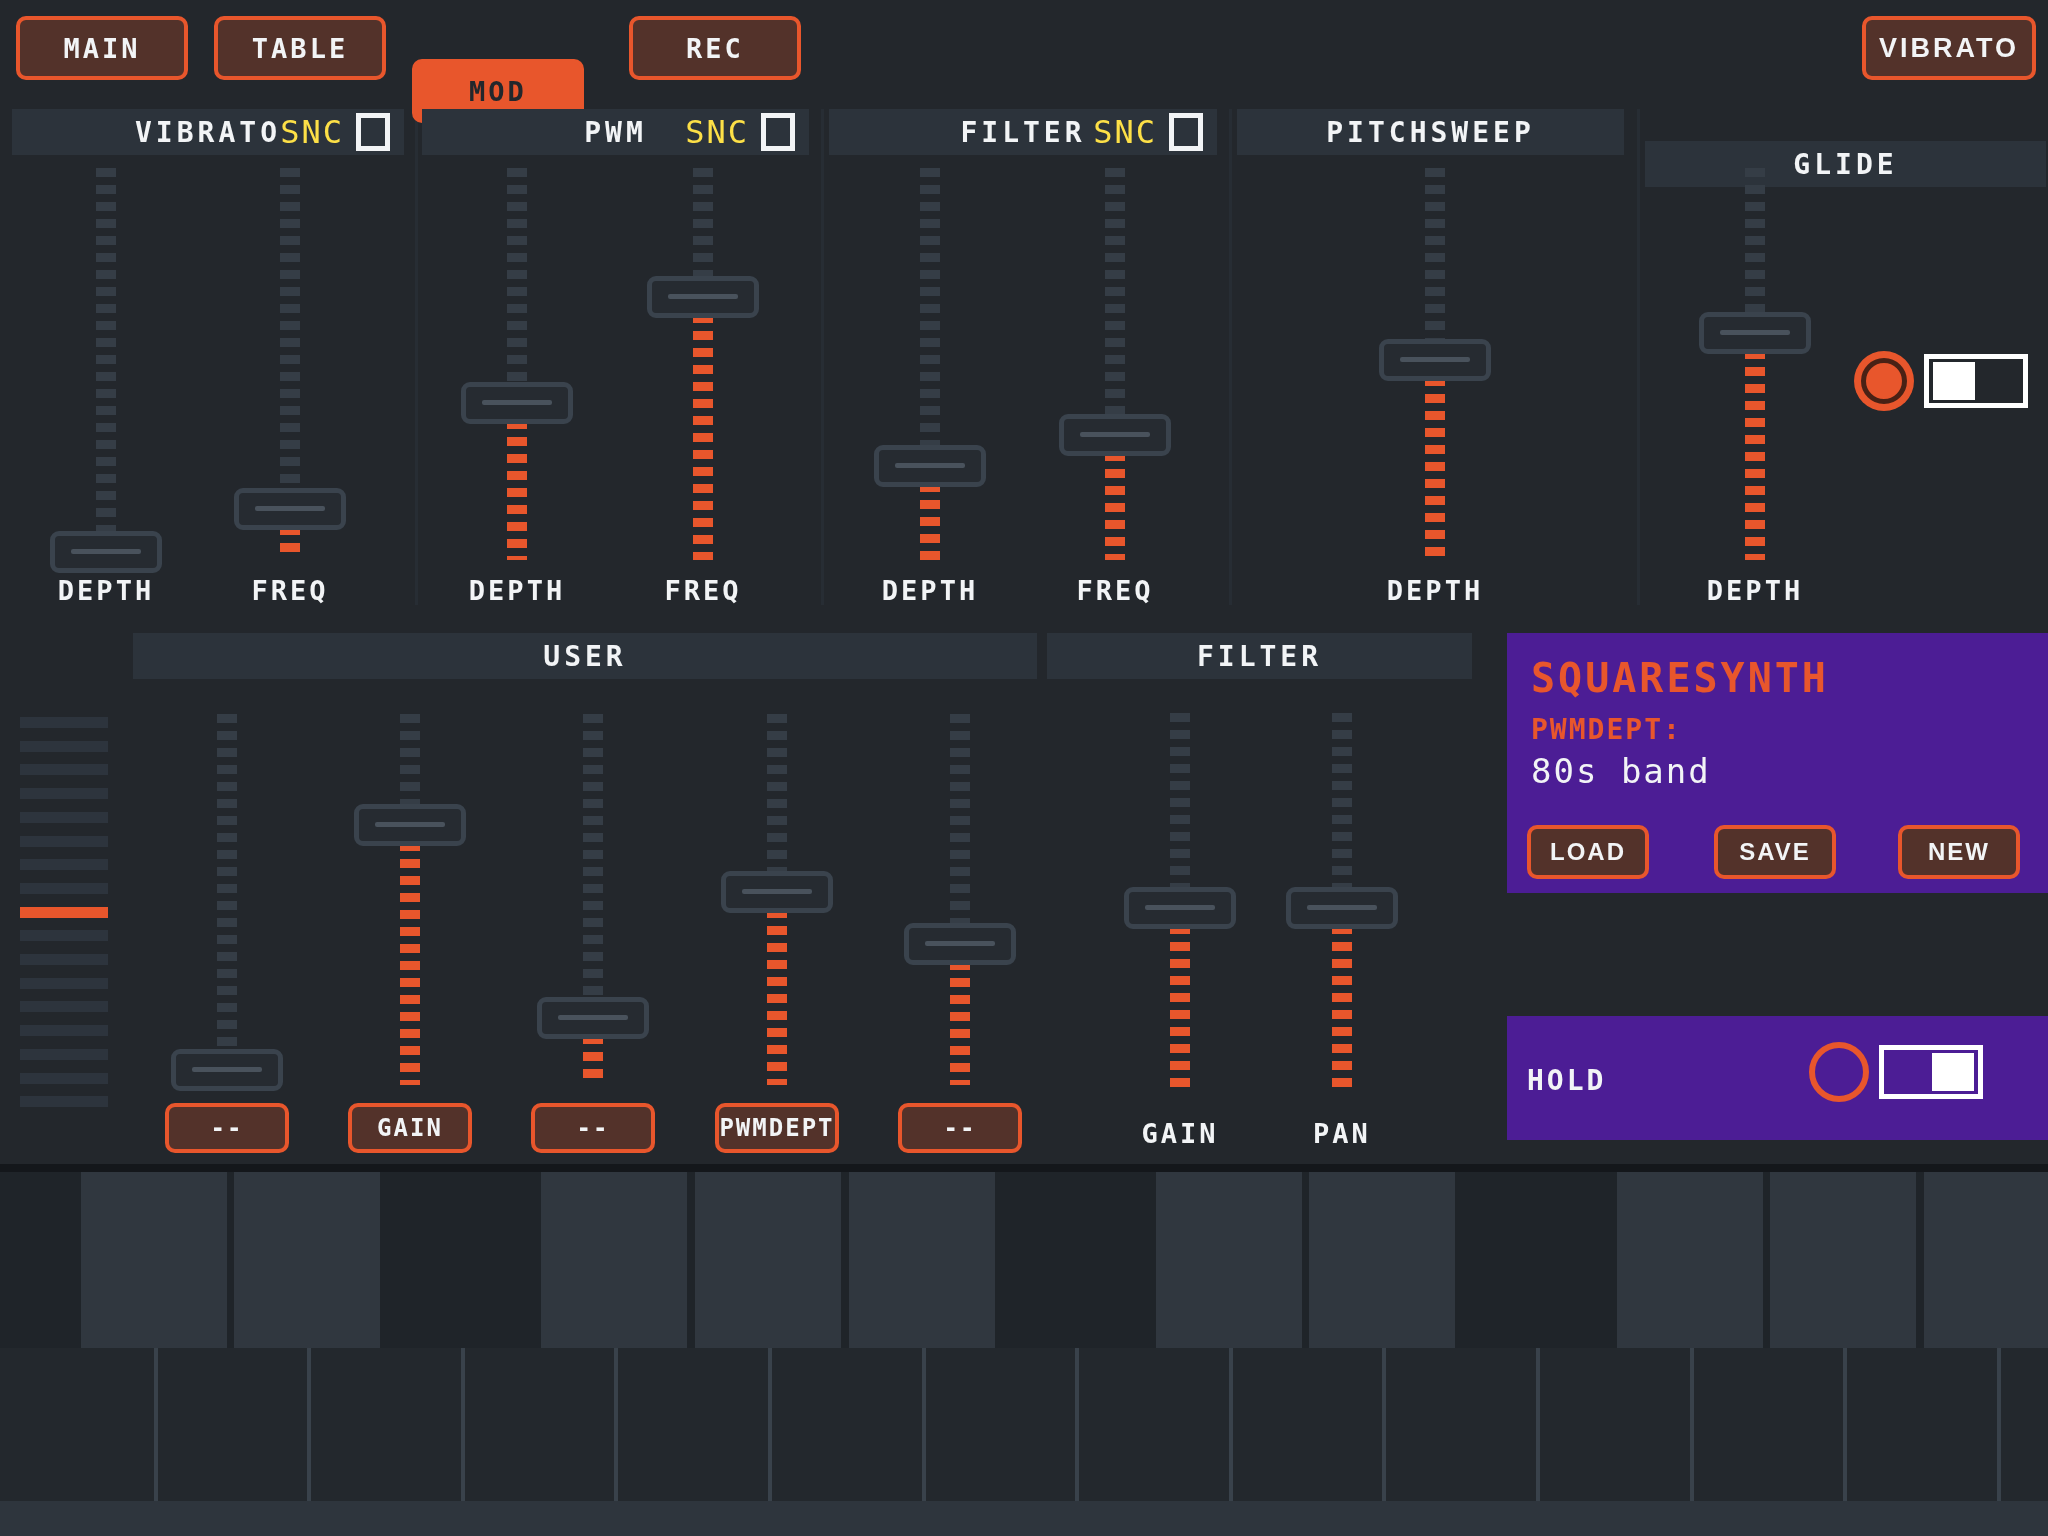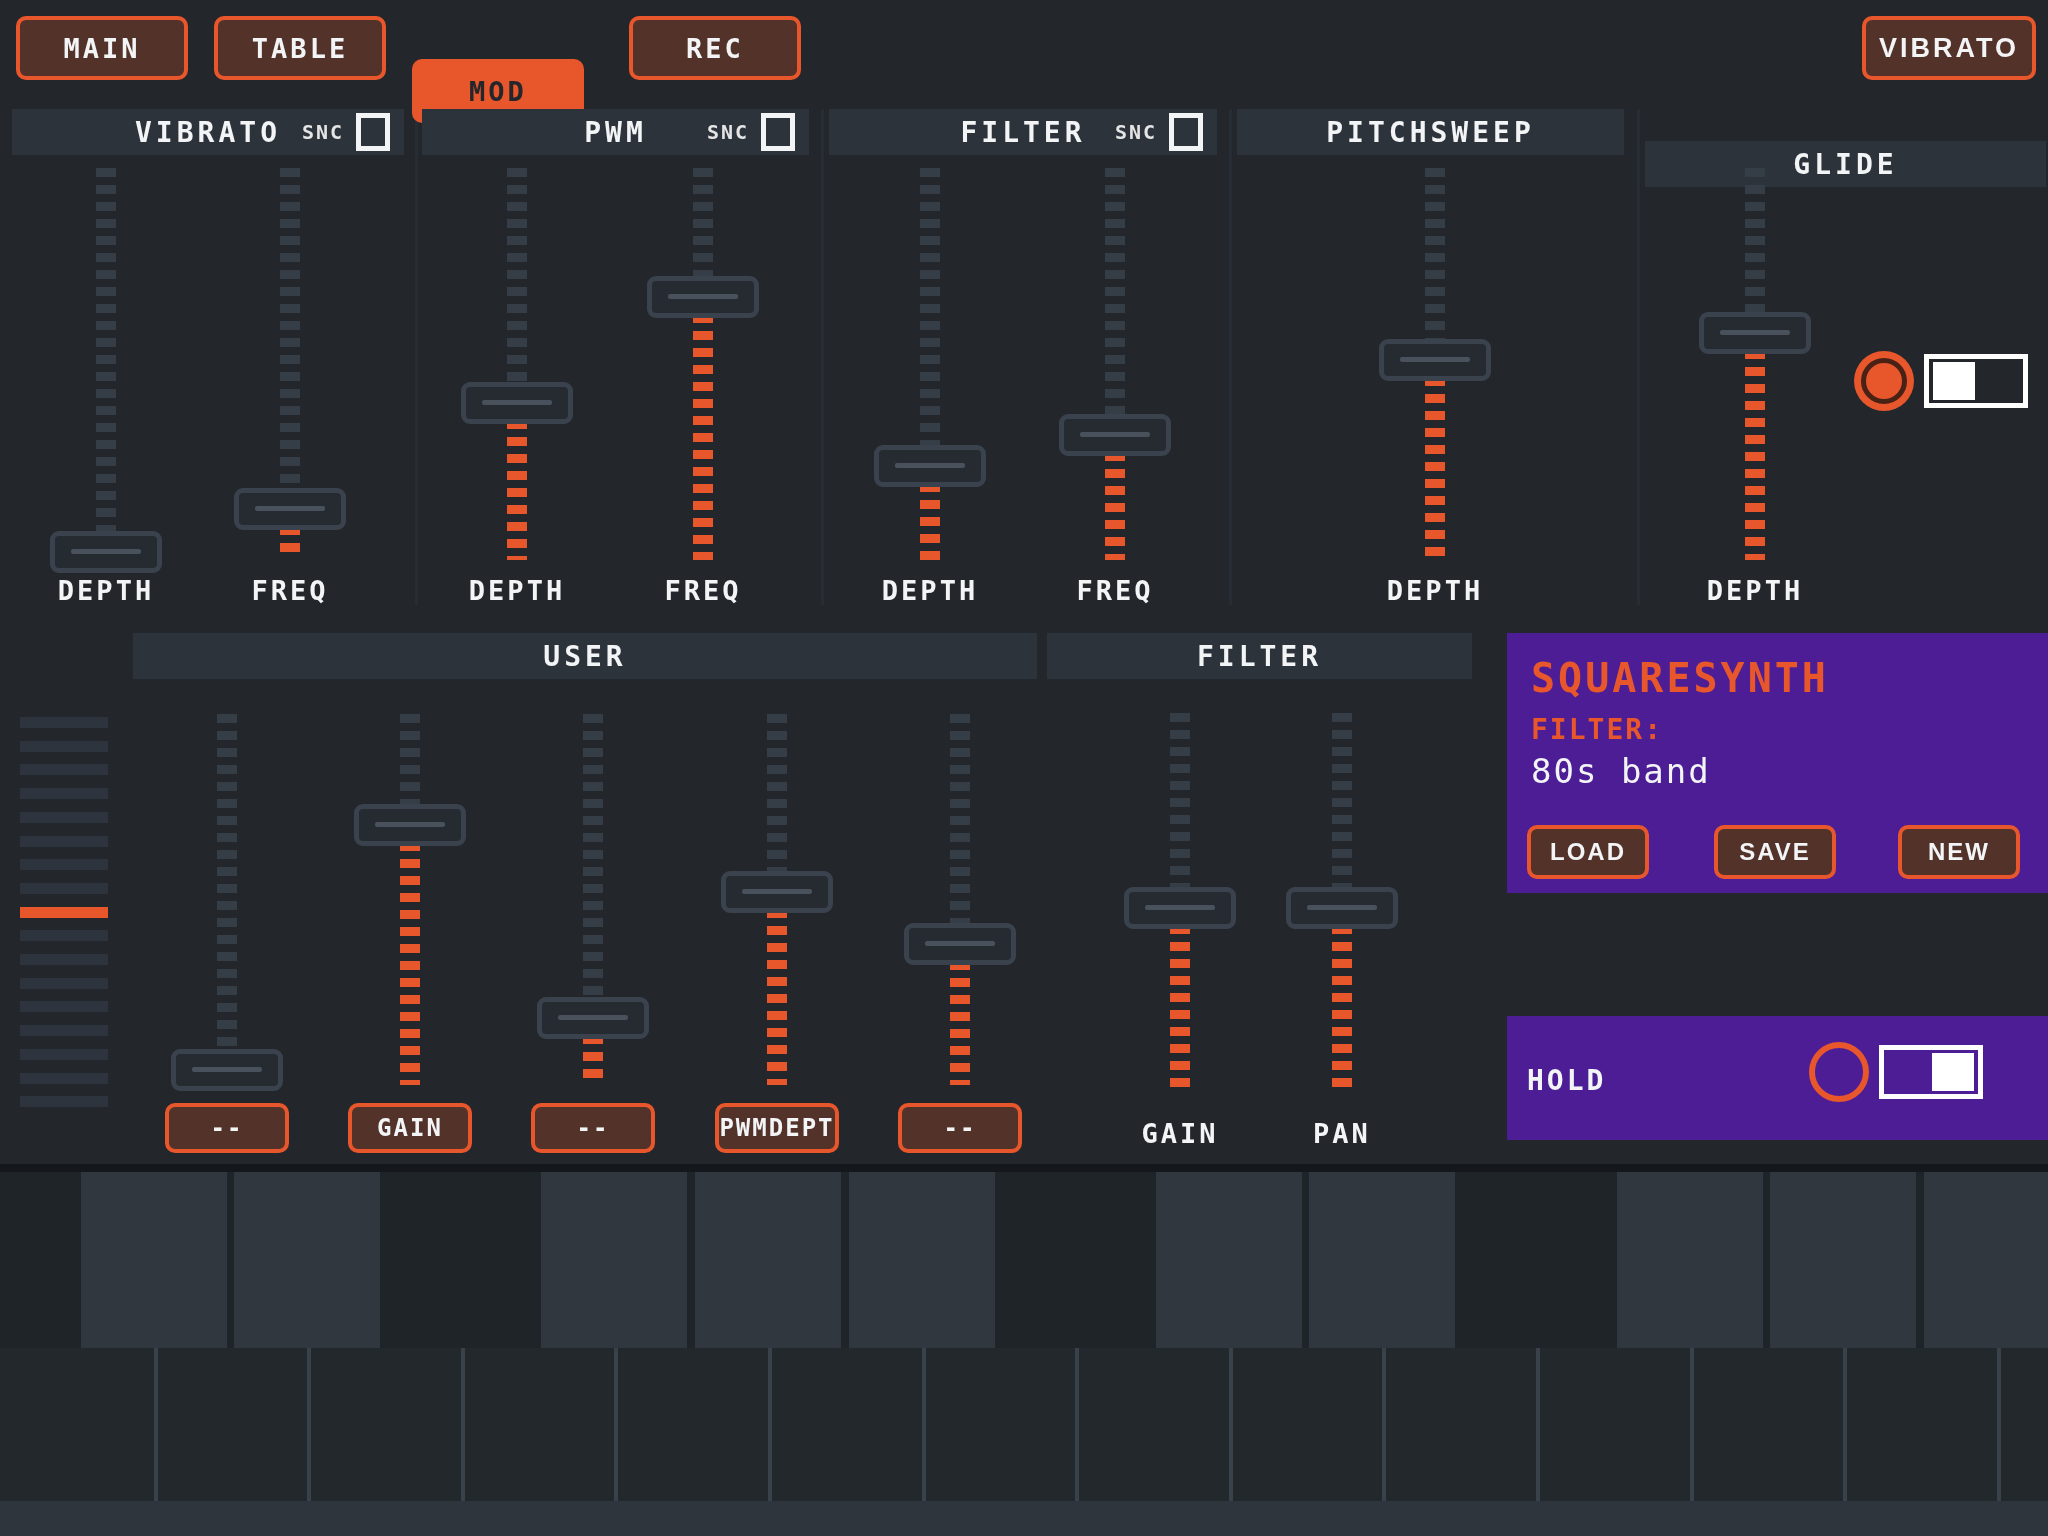--- a/index.html
+++ b/index.html
@@ -19,21 +19,21 @@
   }
   .tab{height:64px;font-size:27px;}
   .tab.active{background:#e8562c;color:#23272c;margin-top:43px;}
   
   .sec-head{
     position:absolute;height:46px;background:#2c333b;display:flex;
     align-items:center;justify-content:center;box-sizing:border-box;
   }
   .sec-title{color:#f2f4f6;font-size:28px;font-weight:bold;letter-spacing:4px;}
   .snc-group{position:absolute;right:14px;top:0;height:46px;display:flex;align-items:center;}
-  .snc-label{color:#e5e5e5;font-size:20px;font-weight:bold;letter-spacing:2px;}
+  .snc-label{color:#fde047;font-size:32px;font-weight:normal;letter-spacing:2px;}
   .snc-box{width:24px;height:28px;border:5px solid #f2f4f6;margin-left:12px;background:transparent;box-sizing:content-box;}
   
   .dash{position:absolute;width:20px;}
   .dash.gray{background-image:repeating-linear-gradient(to bottom,#353d46 0 9px,transparent 9px 17px);}
   .dash.orange{background-image:repeating-linear-gradient(to bottom,#e8562c 0 9px,transparent 9px 17px);}
   .sl-thumb{
     position:absolute;width:112px;height:42px;box-sizing:border-box;
     border:5px solid #3a434d;border-radius:9px;background:#262b31;cursor:pointer;
   }
   .sl-thumb::after{
@@ -104,21 +104,21 @@
   </div>
   <div class="sec-head" style="left:1047px;top:633px;width:425px;">
     <span class="sec-title">FILTER</span>
   </div>
 
   <div id="user-sliders"></div>
   <div id="master-sliders"></div>
 
   <div class="card" style="left:1483px;top:633px;width:545px;height:260px;">
     <div class="abs synth-name" style="left:24px;top:22px;">SQUARESYNTH</div>
-    <div class="abs preset-label" style="left:24px;top:80px;">FILTER:</div>
+    <div class="abs preset-label" style="left:24px;top:80px;">PWMDEPT:</div>
     <div class="abs preset-name" style="left:24px;top:118px;">80s band</div>
     <button class="pill-btn" style="left:20px;top:192px;width:122px;height:54px;">LOAD</button>
     <button class="pill-btn" style="left:207px;top:192px;width:122px;height:54px;">SAVE</button>
     <button class="pill-btn" style="left:391px;top:192px;width:122px;height:54px;">NEW</button>
   </div>
 
 
   <div class="card" style="left:1483px;top:1016px;width:545px;height:124px;">
     <div class="abs hold-label" style="left:20px;top:48px;">HOLD</div>
     <div class="led off" style="left:302px;top:26px;"></div>

